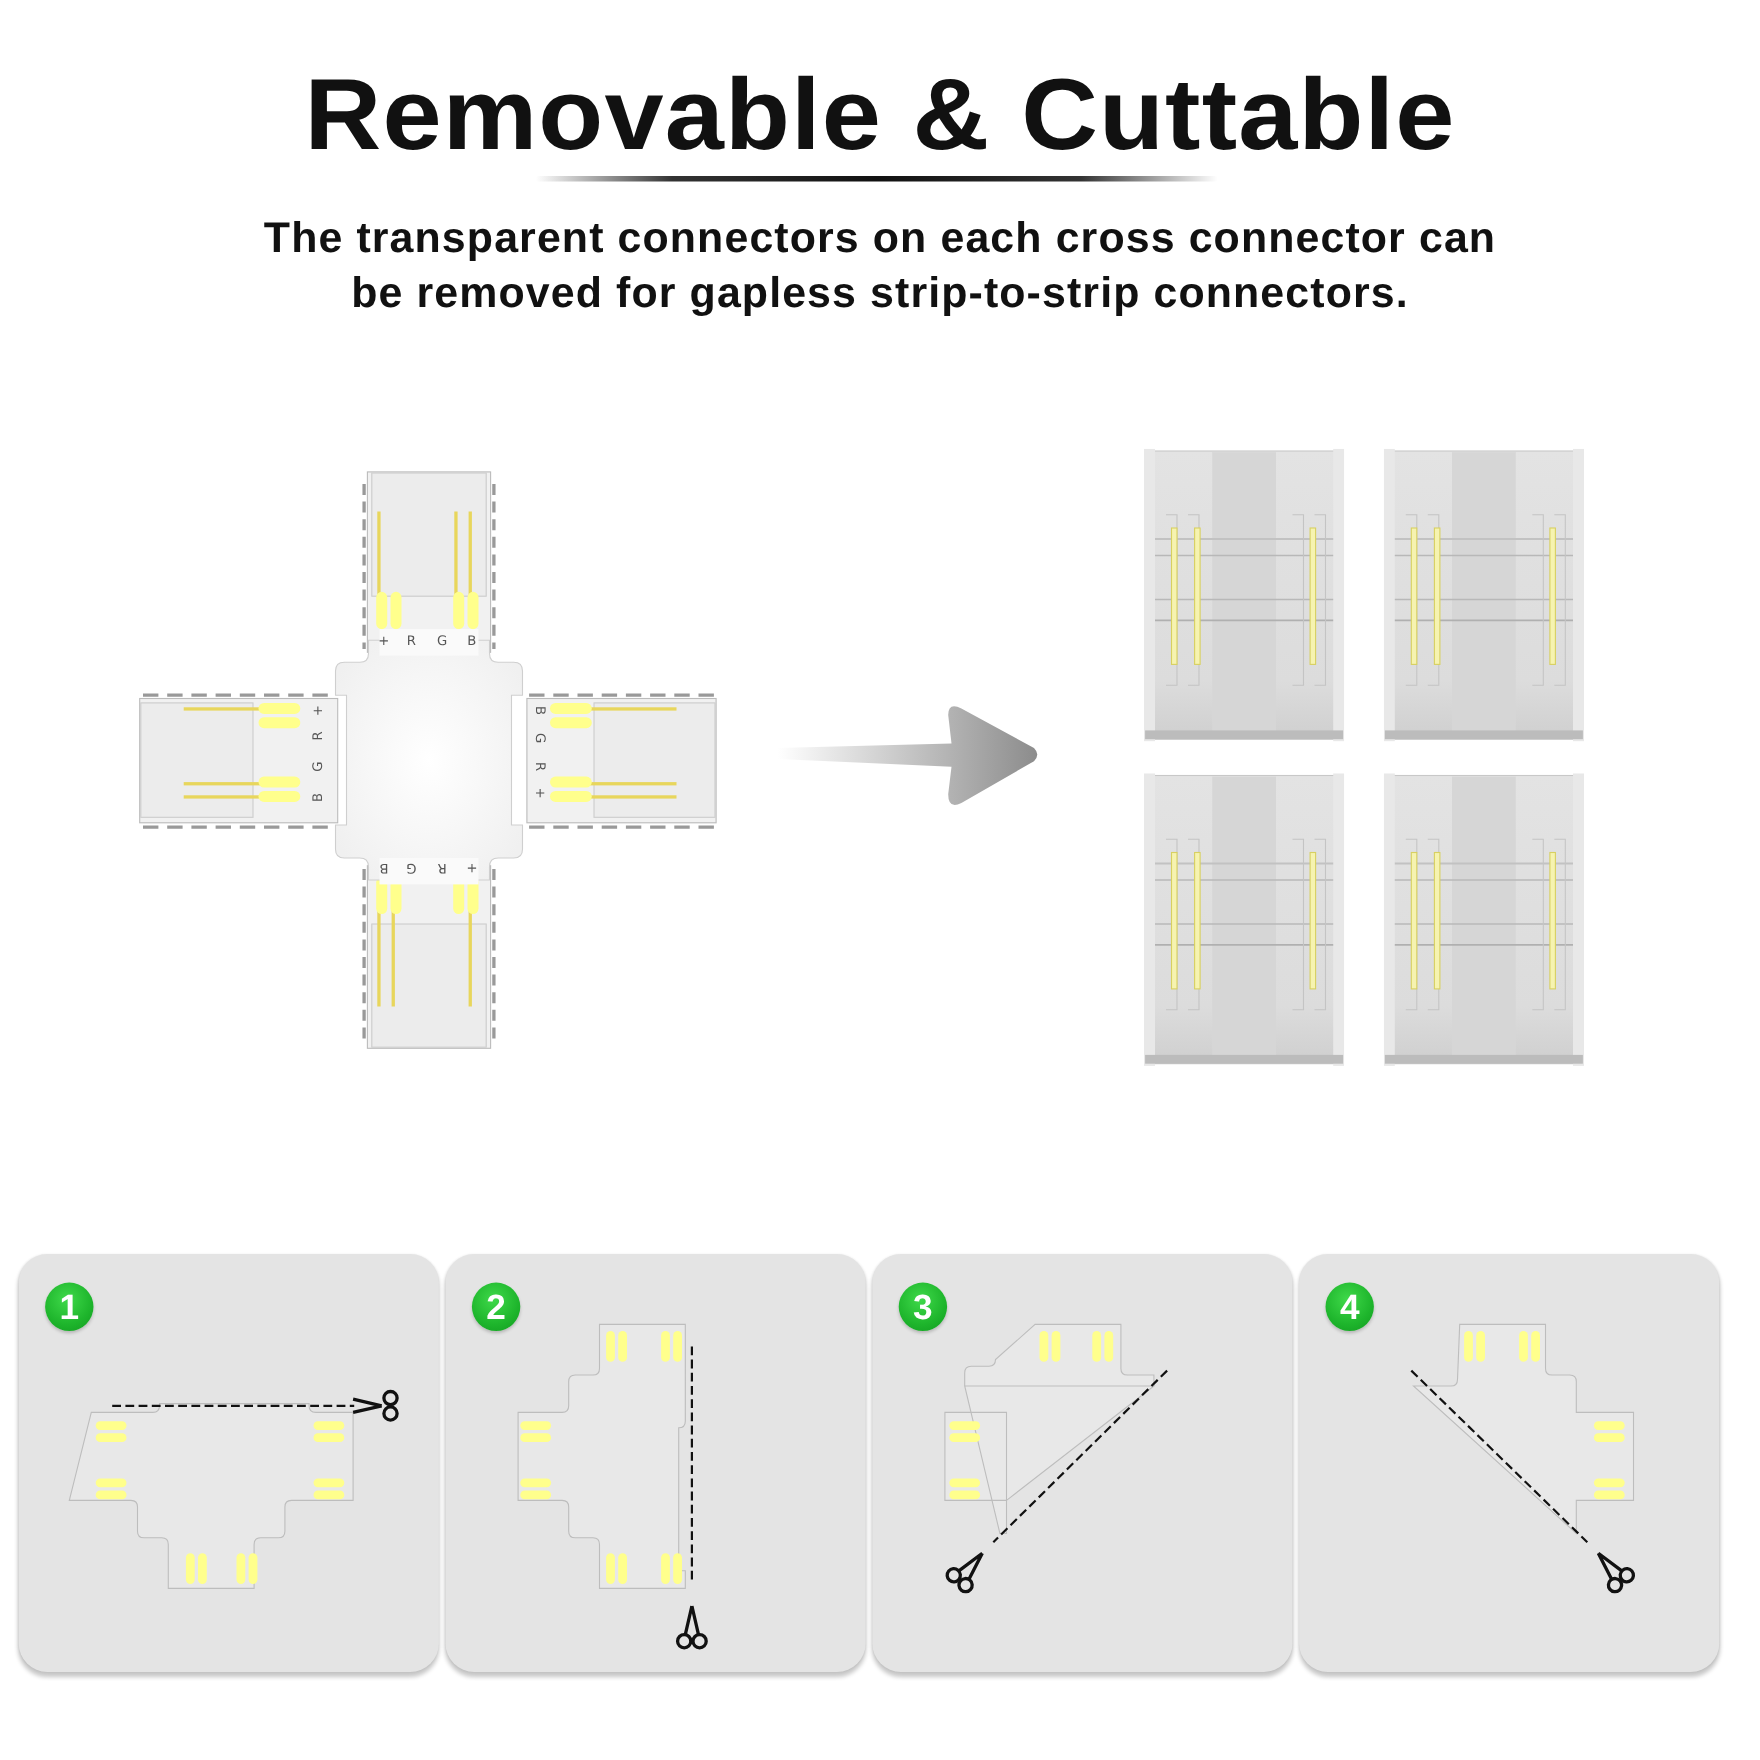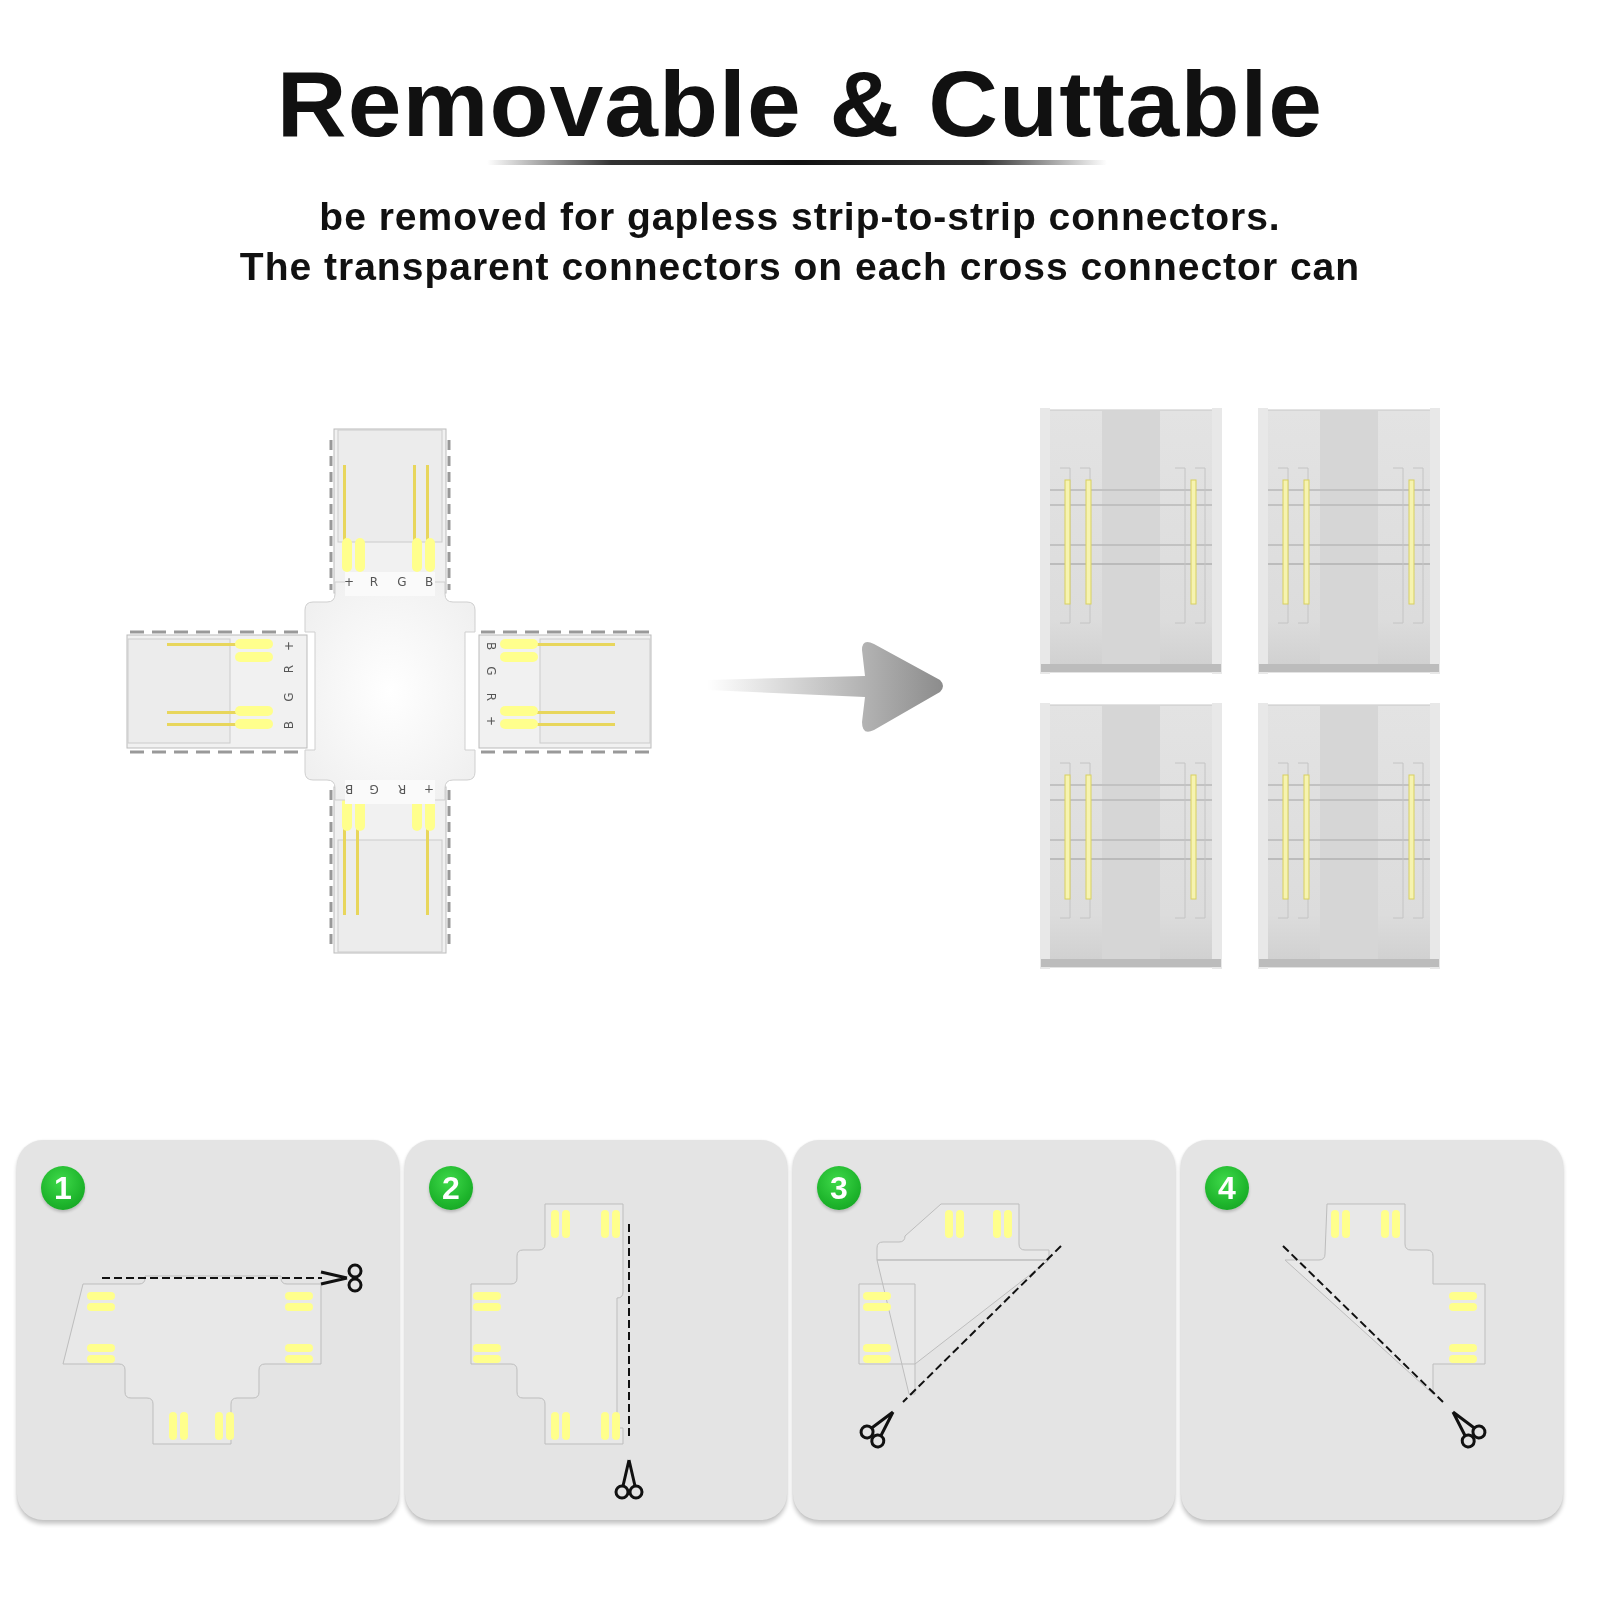--- a/index.html
+++ b/index.html
@@ -40,22 +40,22 @@
   }
   .card svg.pcb { position: absolute; left: 0; top: 0; }
   .big-label { font-family: "DejaVu Sans", sans-serif; font-size: 12px; fill: #555; }
 </style>
 </head>
 <body>
 
 <div class="title">Removable &amp; Cuttable</div>
 <div class="title-rule"></div>
 <div class="subtitle">
+  <div>The transparent connectors on each cross connector can</div>
   <div>be removed for gapless strip-to-strip connectors.</div>
-  <div>The transparent connectors on each cross connector can</div>
 </div>
 
 <svg class="cross" width="1600" height="1000" viewBox="0 0 1600 1000">
   <defs>
     <radialGradient id="glow" cx="50%" cy="50%" r="60%">
       <stop offset="0%" stop-color="#ffffff"></stop>
       <stop offset="100%" stop-color="#f0f0f0"></stop>
     </radialGradient>
     <linearGradient id="arrowGrad" x1="0" x2="1" y1="0" y2="0">
       <stop offset="0%" stop-color="#ffffff"></stop>

